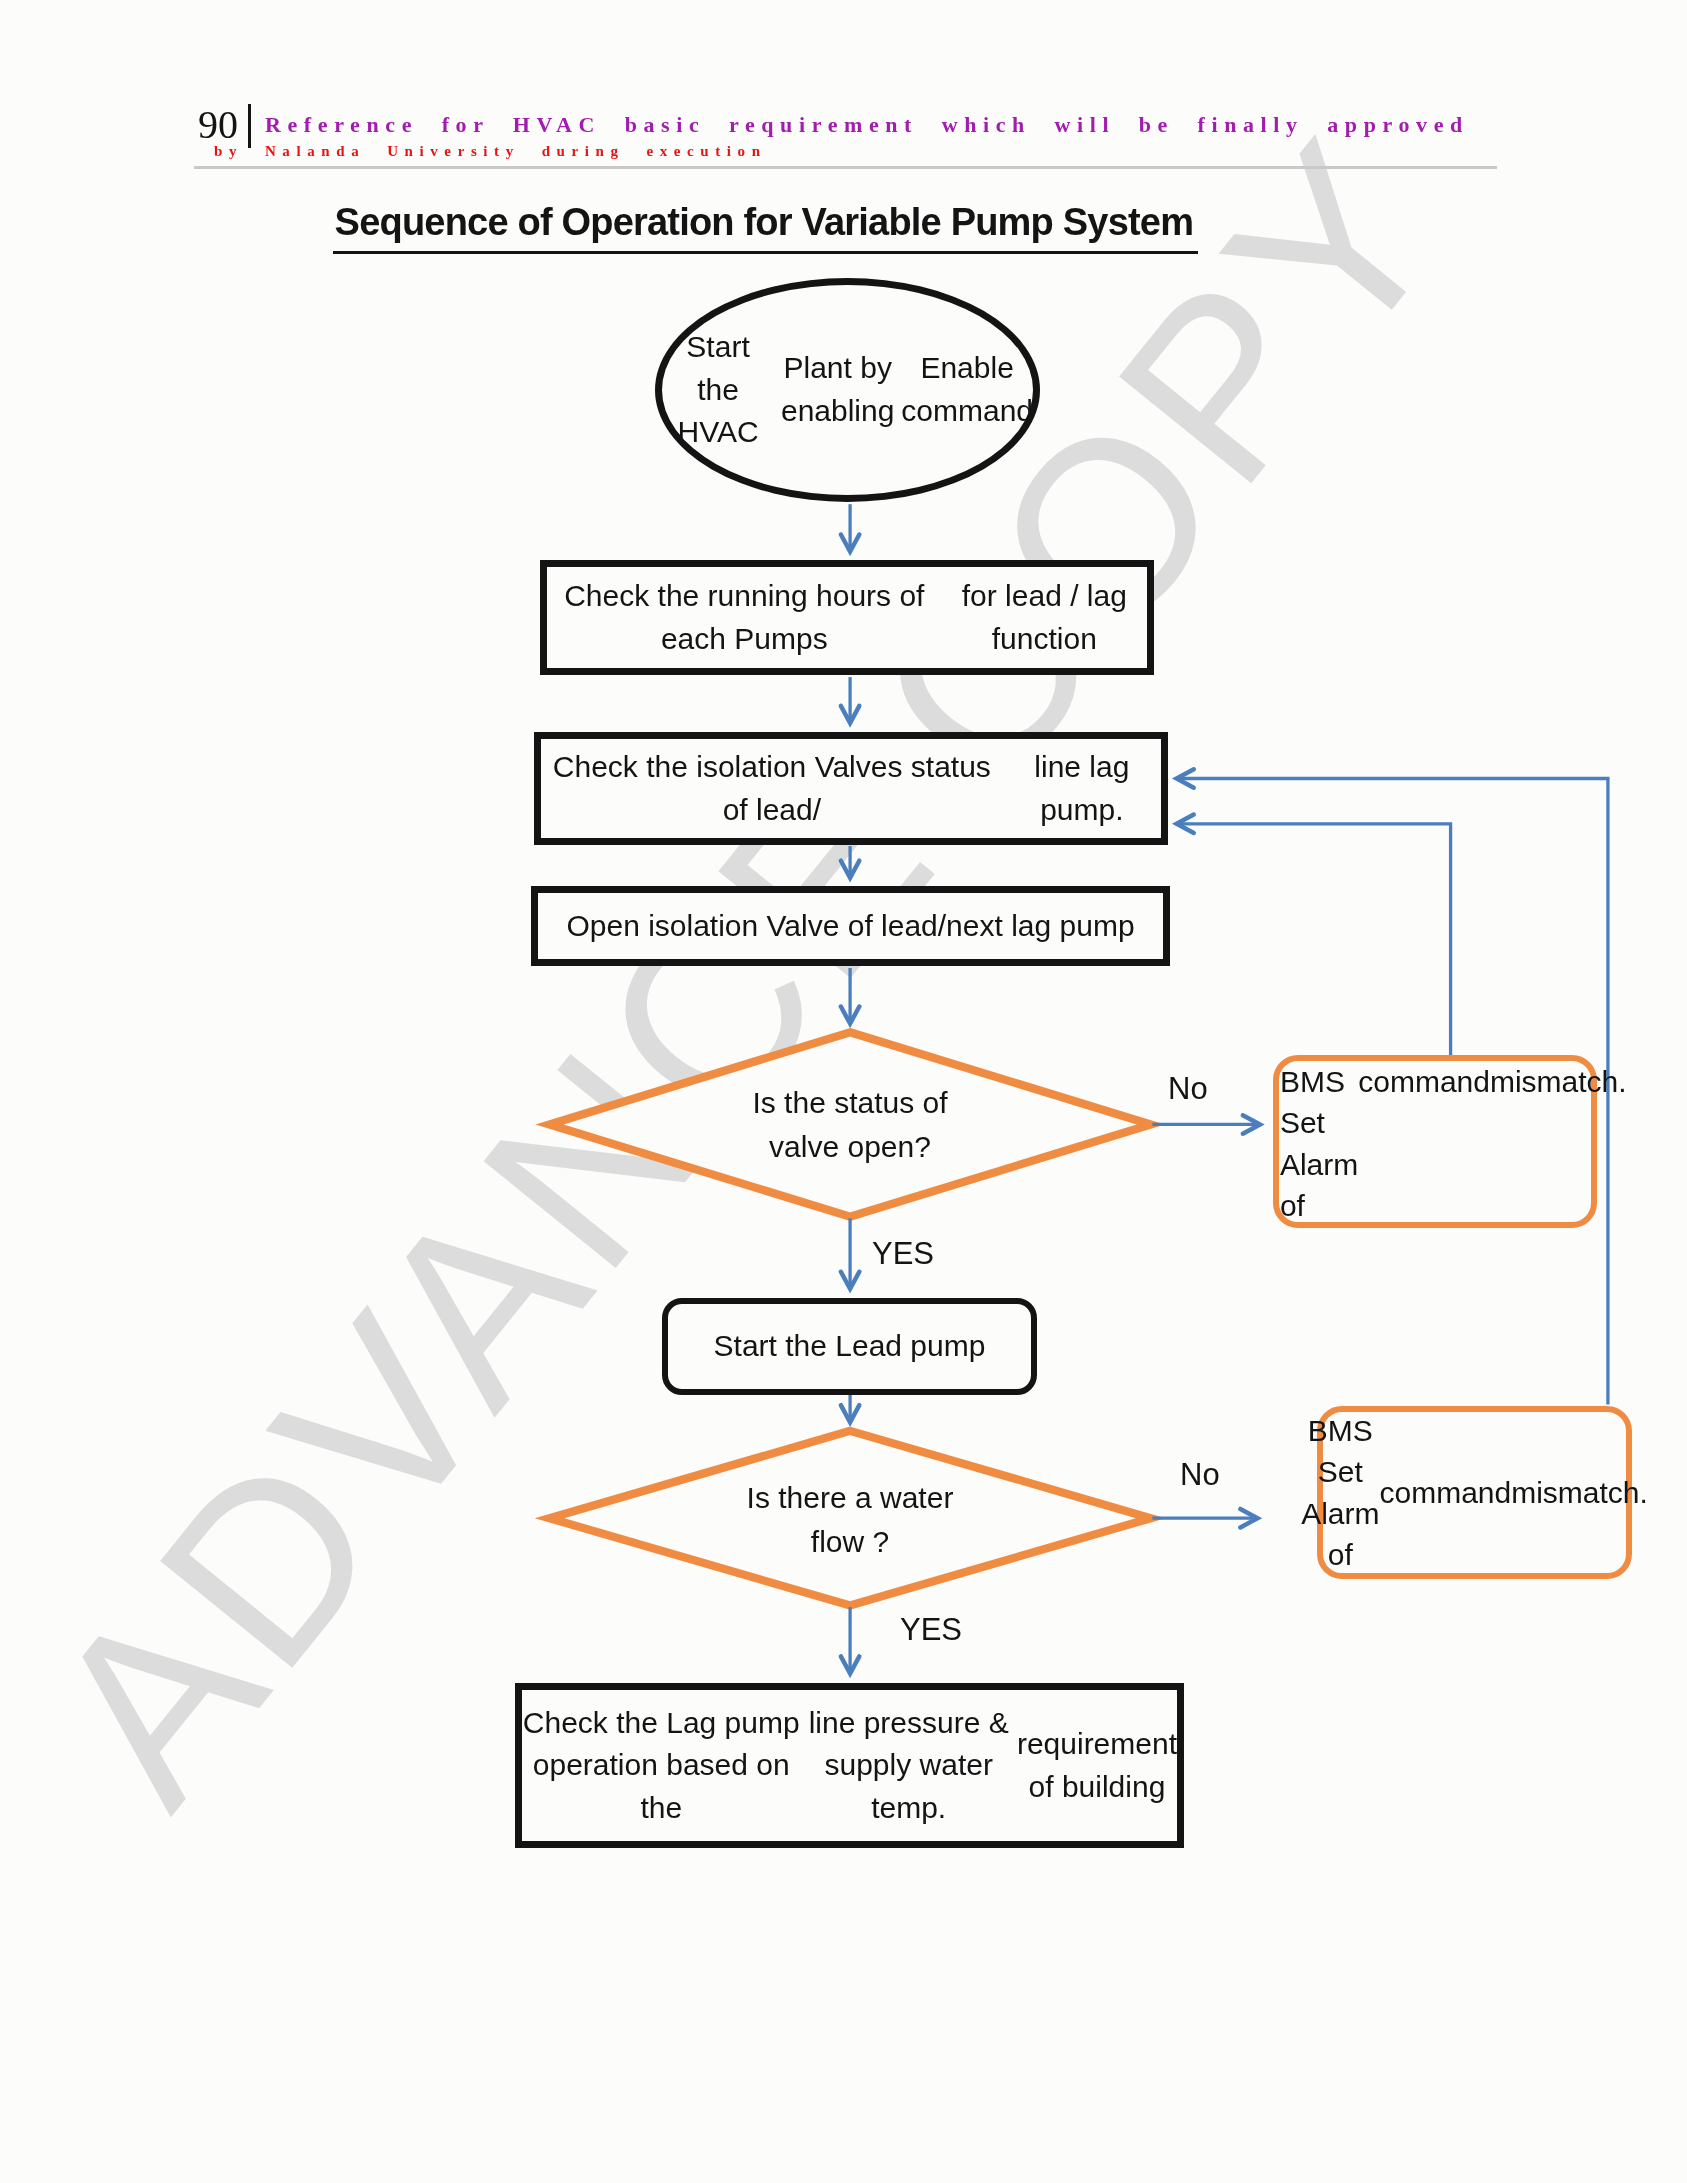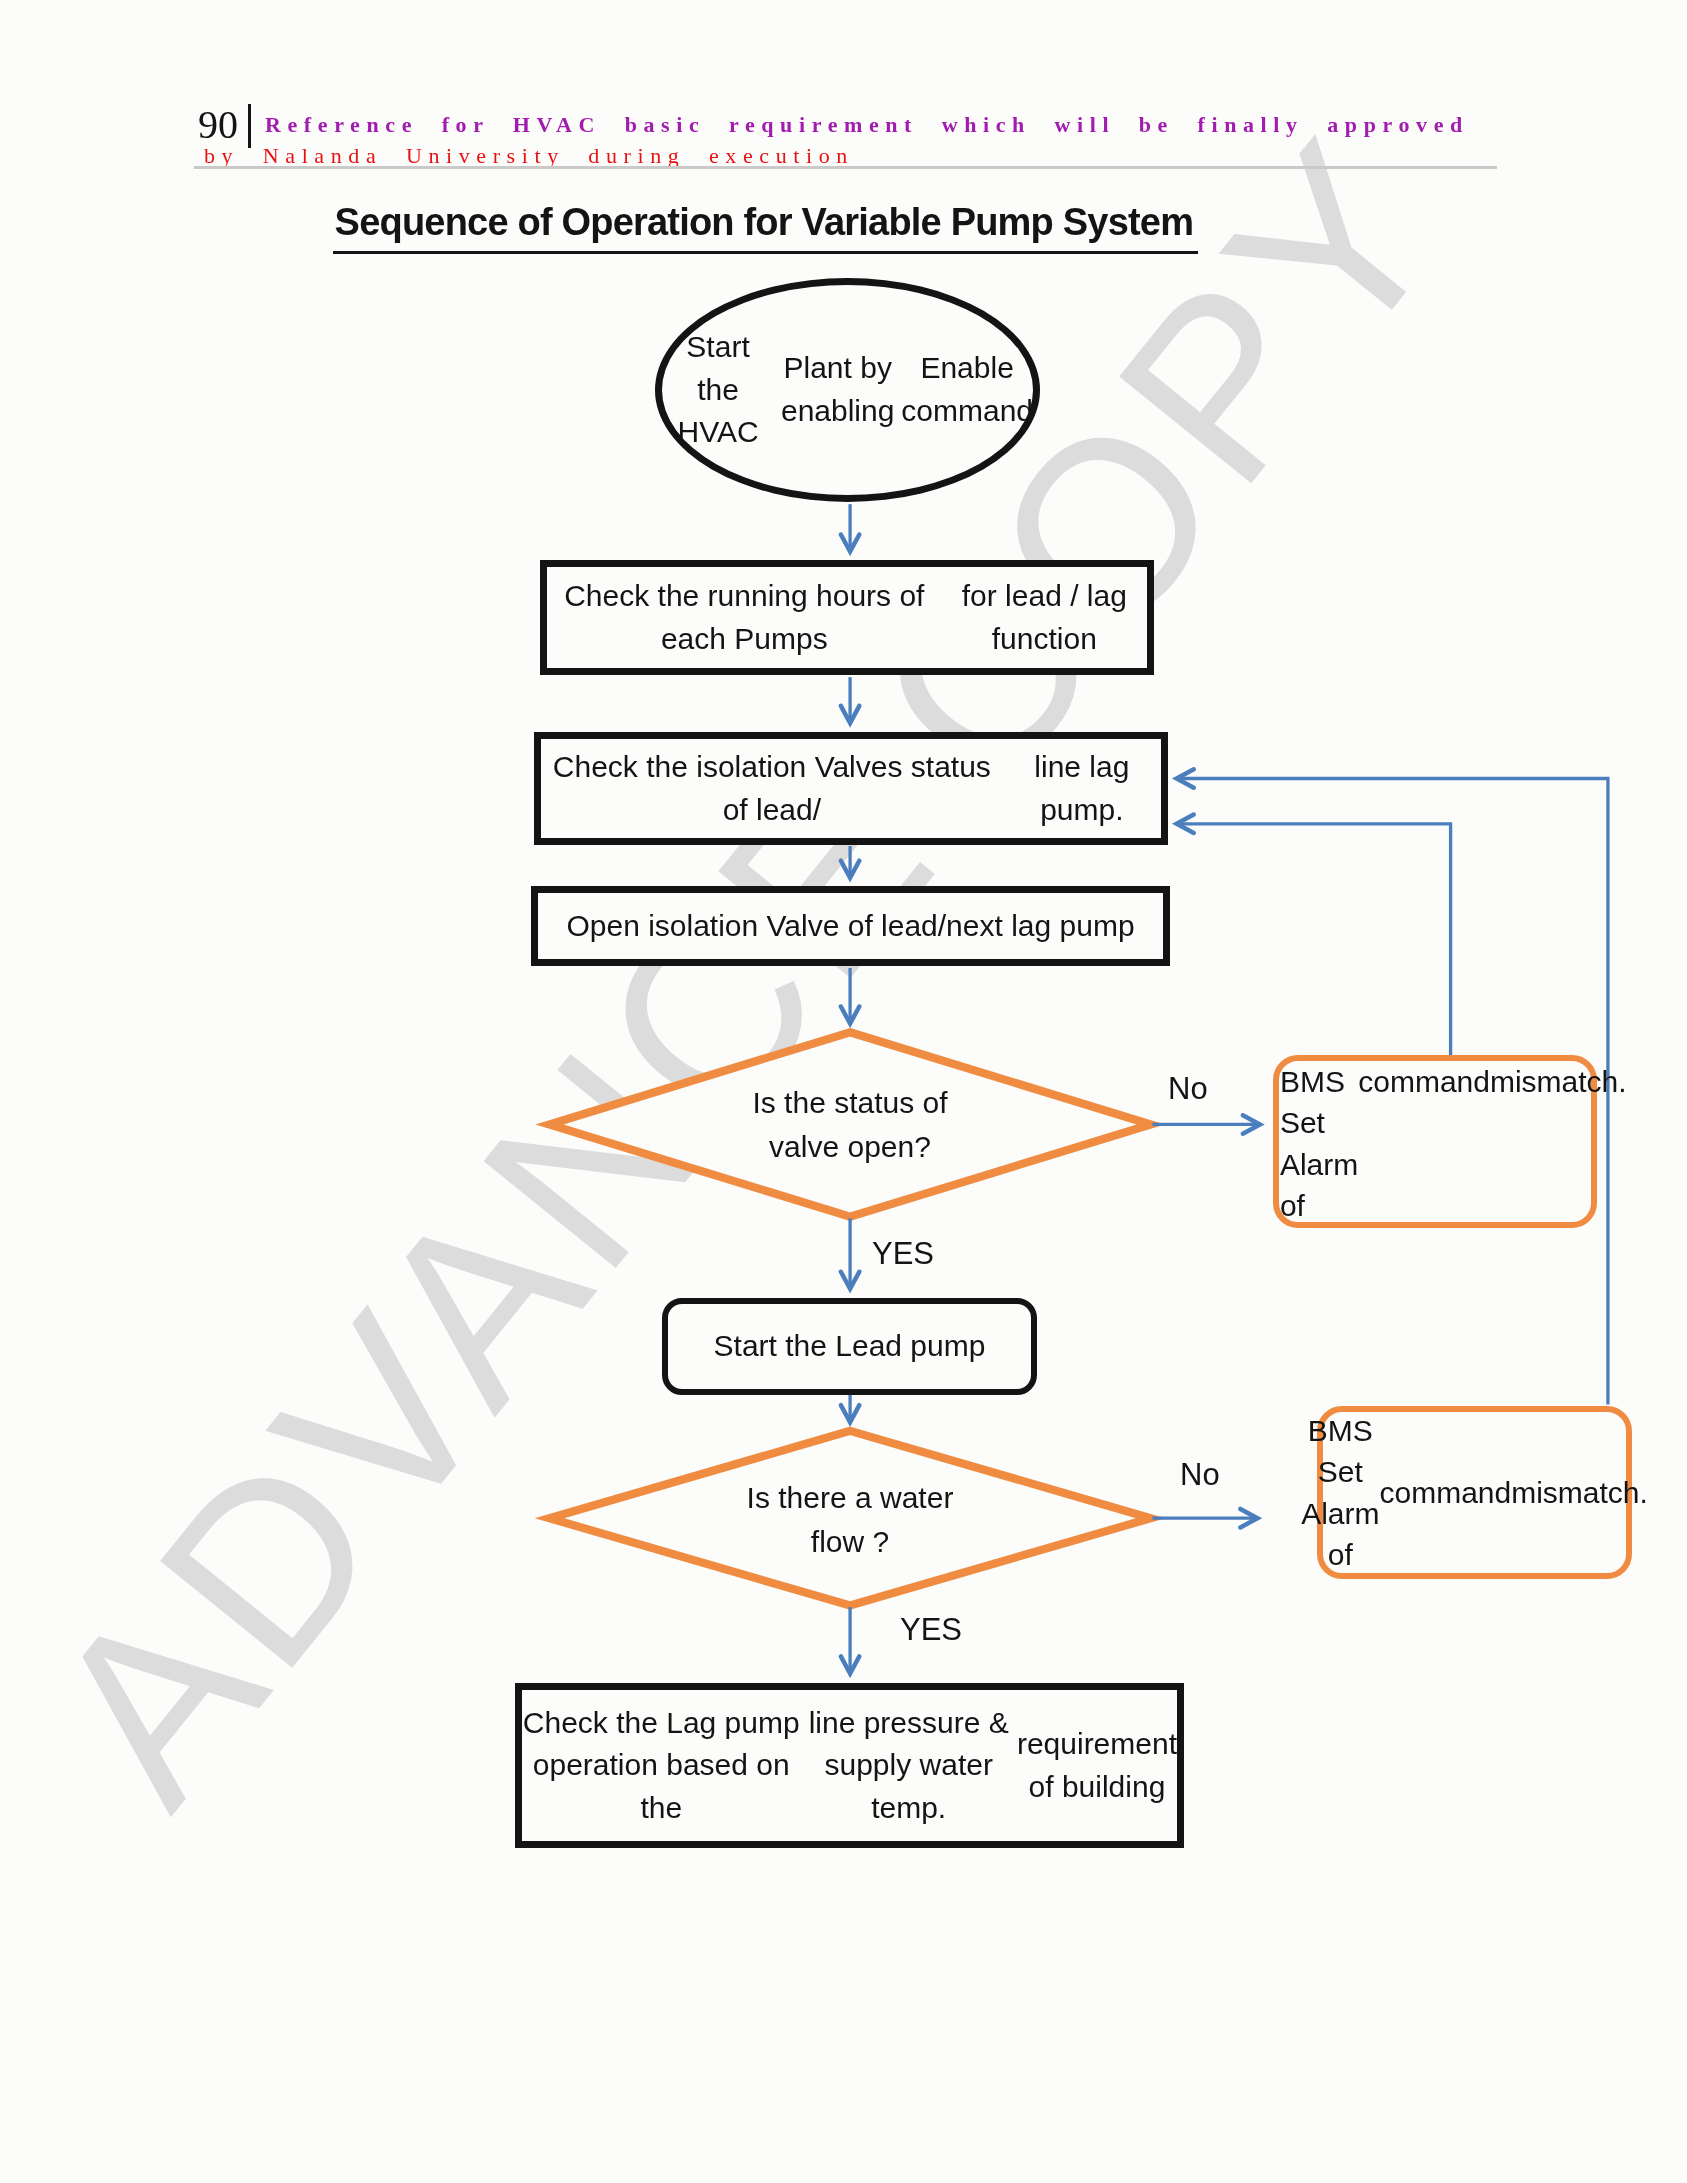--- a/index.html
+++ b/index.html
@@ -20,22 +20,22 @@
     position:absolute; left:198px; top:101px;
     font-family:"Liberation Serif", serif; font-weight:normal; font-size:40px;
   }
   .header-bar { position:absolute; left:248px; top:104px; width:3.3px; height:44px; background:#141414; }
   .header-line1 {
     position:absolute; left:265px; top:112px; width:1252px;
     font-family:"Liberation Serif", serif; font-weight:bold; font-size:22px;
     letter-spacing:6.6px; word-spacing:11.5px; color:#a21caf; white-space:nowrap;
   }
   .header-line2 {
-    position:absolute; left:204px; top:143px;
-    font-family:"Liberation Serif", serif; font-weight:normal; font-size:22px;
+    position:absolute; left:214px; top:143px;
+    font-family:"Liberation Serif", serif; font-weight:bold; font-size:15px;
     letter-spacing:6.6px; word-spacing:11.5px; color:#e81212; white-space:nowrap;
   }
   .header-rule { position:absolute; left:194px; top:166px; width:1303px; height:2.5px; background:#c9c9c9; }
   
   .doc-title {
     position:absolute; left:333px; top:201px;
     font-size:38px; font-weight:bold; letter-spacing:-0.8px;
     border-bottom:3.3px solid #141414; padding:0 5px 6.6px 1.6px; white-space:nowrap;
   }
   

